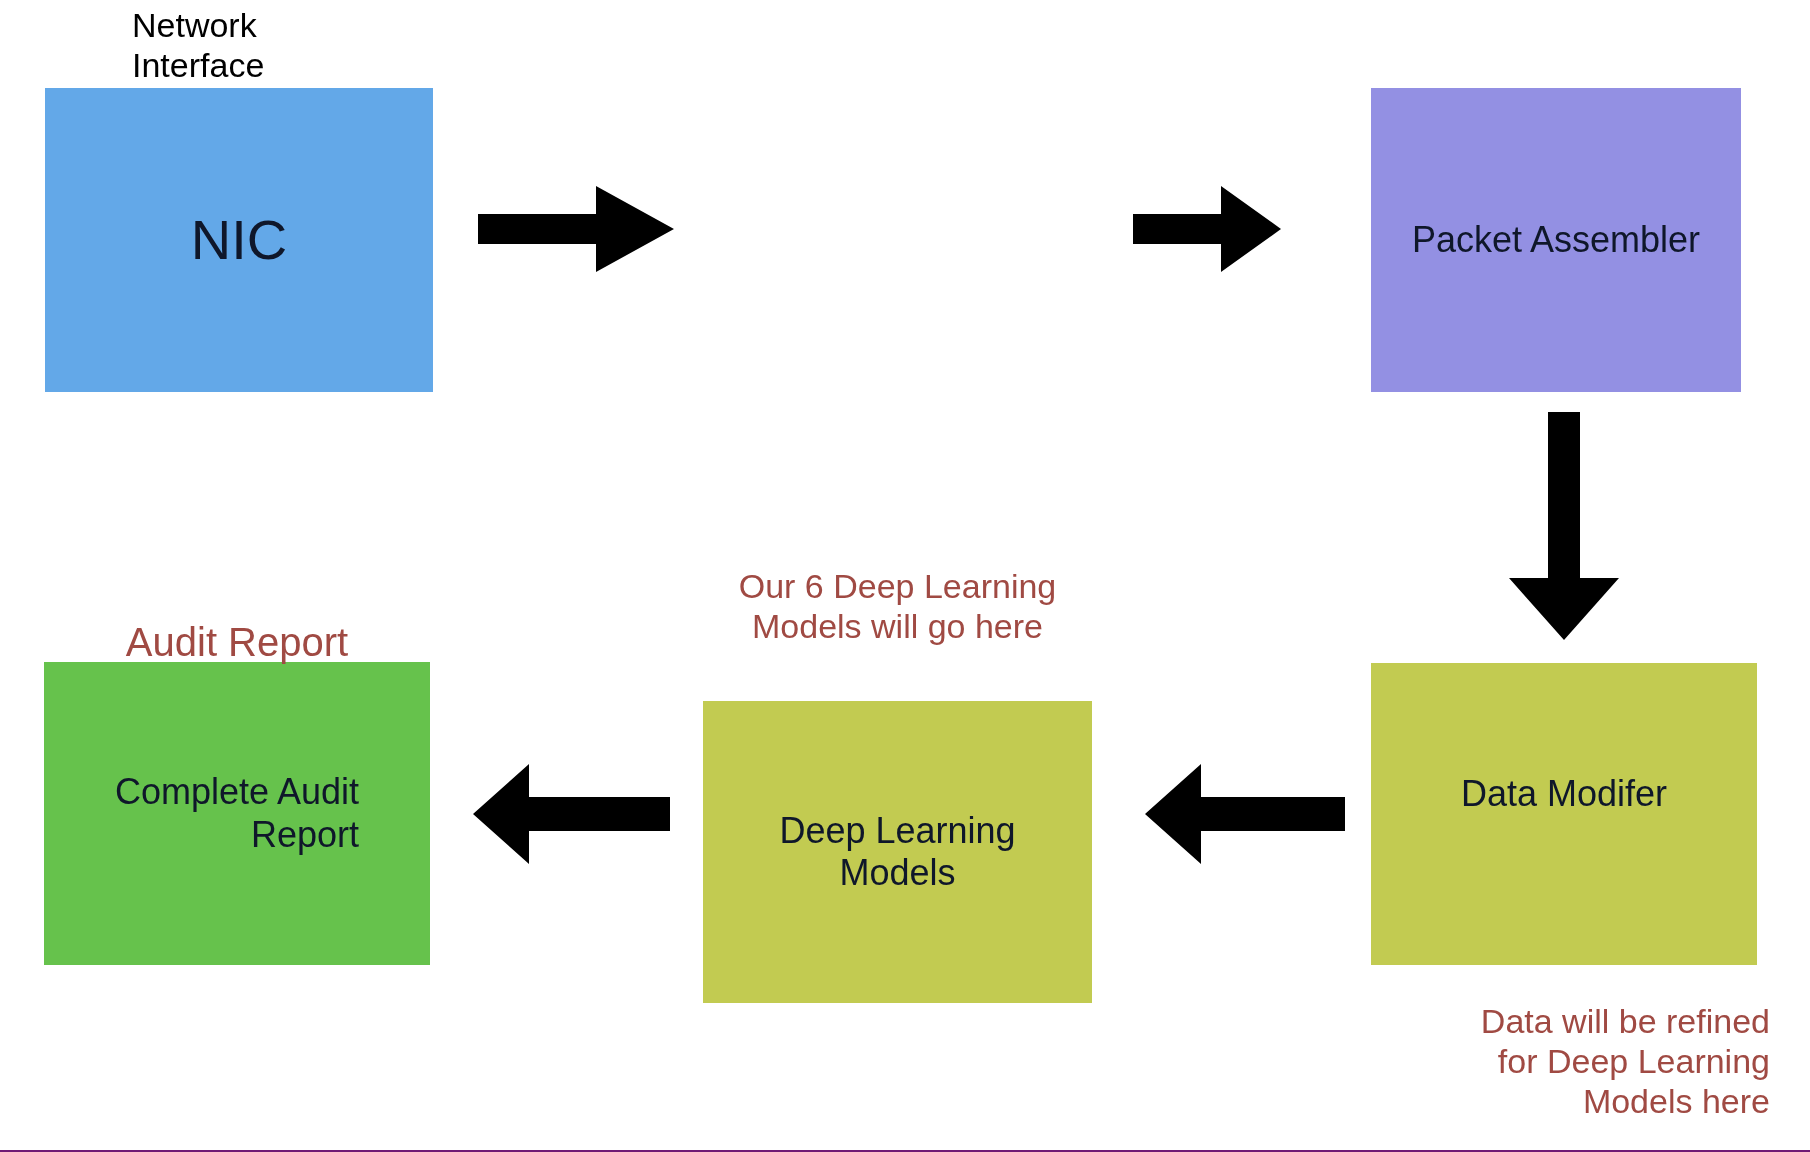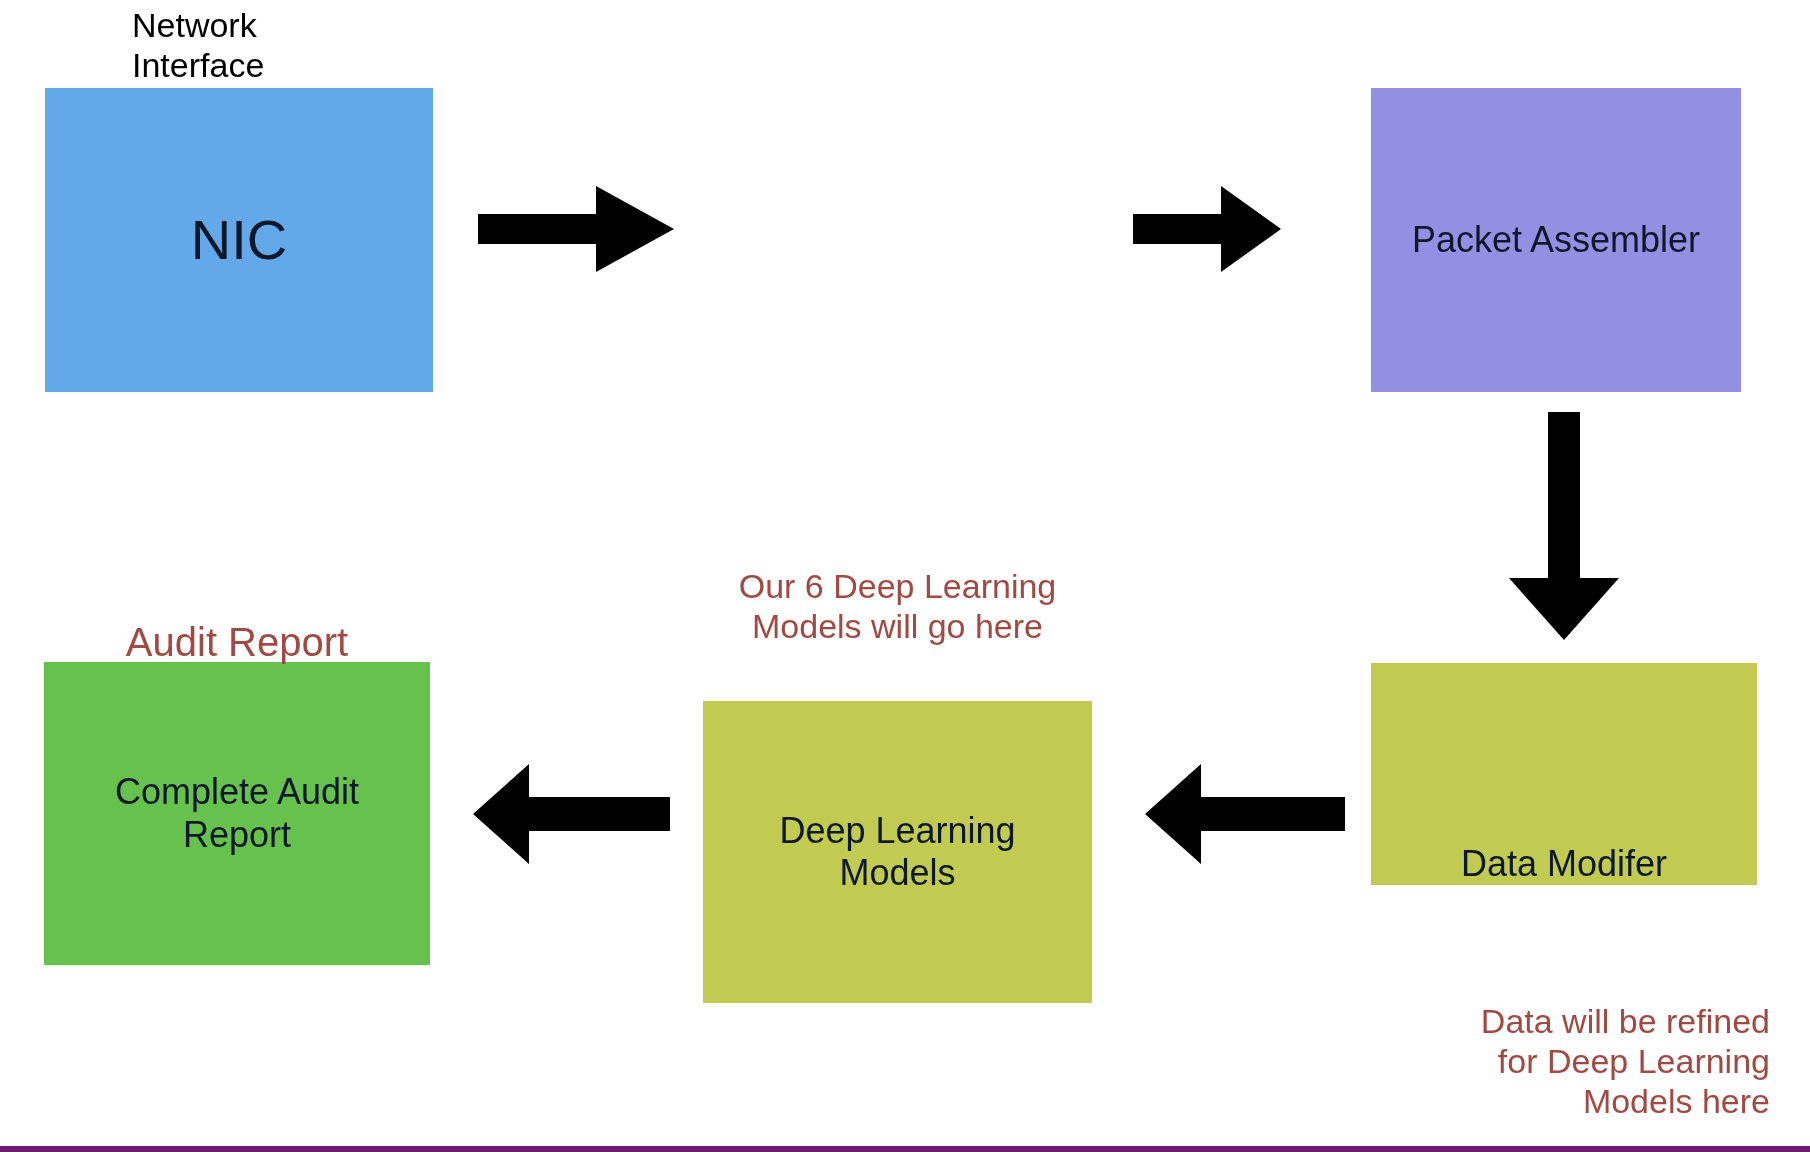--- a/index.html
+++ b/index.html
@@ -9,21 +9,21 @@
   }
   body {
     font-family: "Liberation Sans", sans-serif;
   }
   #canvas {
     position: relative;
     width: 1810px;
     height: 1152px;
     background: #ffffff;
     overflow: hidden;
-    border-bottom: 6px solid #701a75;
+    border-bottom: 2px solid #701a75;
     box-sizing: border-box;
   }
 
   
   .node {
     position: absolute;
     display: flex;
     align-items: center;
     justify-content: center;
     text-align: center;
@@ -45,41 +45,41 @@
     left: 705px; top: 88px;  width: 387px;  height: 304px;
     background: #9390e3;
     font-size: 36px;
   }
   #node-packet-assembler {
     left: 1371px; top: 88px; width: 370px;  height: 304px;
     background: #9390e3;
     font-size: 36px;
   }
   #node-data-modifer {
-    left: 1371px; top: 663px; width: 386px;  height: 222px;
+    left: 1371px; top: 663px; width: 386px;  height: 302px;
     background: #c2cb51;
     font-size: 36px;
-    align-items: flex-end;
-    padding-top: 78px;
+    align-items: flex-start;
+    padding-top: 110px;
   }
   #node-deep-learning-models {
     left: 703px; top: 661px;  width: 389px;  height: 302px;
     background: #c2cb51;
     font-size: 36px;
     margin-top: 40px;
   }
   #node-complete-audit-report {
     left: 44px;  top: 662px;  width: 386px;  height: 303px;
     background: #66c council;
     background: #66c council;
     font-size: 36px;
   }
   #node-complete-audit-report { background: #66c council; }
   #node-complete-audit-report { background: #63c council; }
-  #node-complete-audit-report { background: #66c24c; }
+  #node-complete-audit-report { background: #66c24c; text-align: right; }
 
   
   .annot {
     position: absolute;
     white-space: pre-line;
     line-height: 1.18;
   }
   .annot-black { color: #000000; }
   .annot-red   { color: #a04a43; }
 

